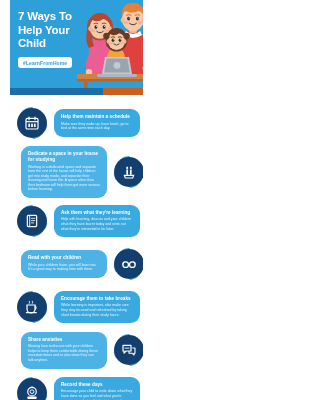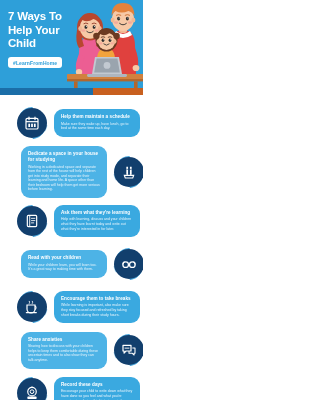--- a/index.html
+++ b/index.html
@@ -23,20 +23,21 @@
     overflow: hidden;
   }
 
   
   .header {
     position: relative;
     width: 143px;
     height: 95px;
     background: #2e9fd9;
     overflow: hidden;
+    margin-left: 10px;
   }
   .header-title {
     position: absolute;
     left: 8px;
     top: 10px;
     width: 70px;
     color: #ffffff;
     font-size: 11.5px;
     font-weight: bold;
     line-height: 13.5px;

